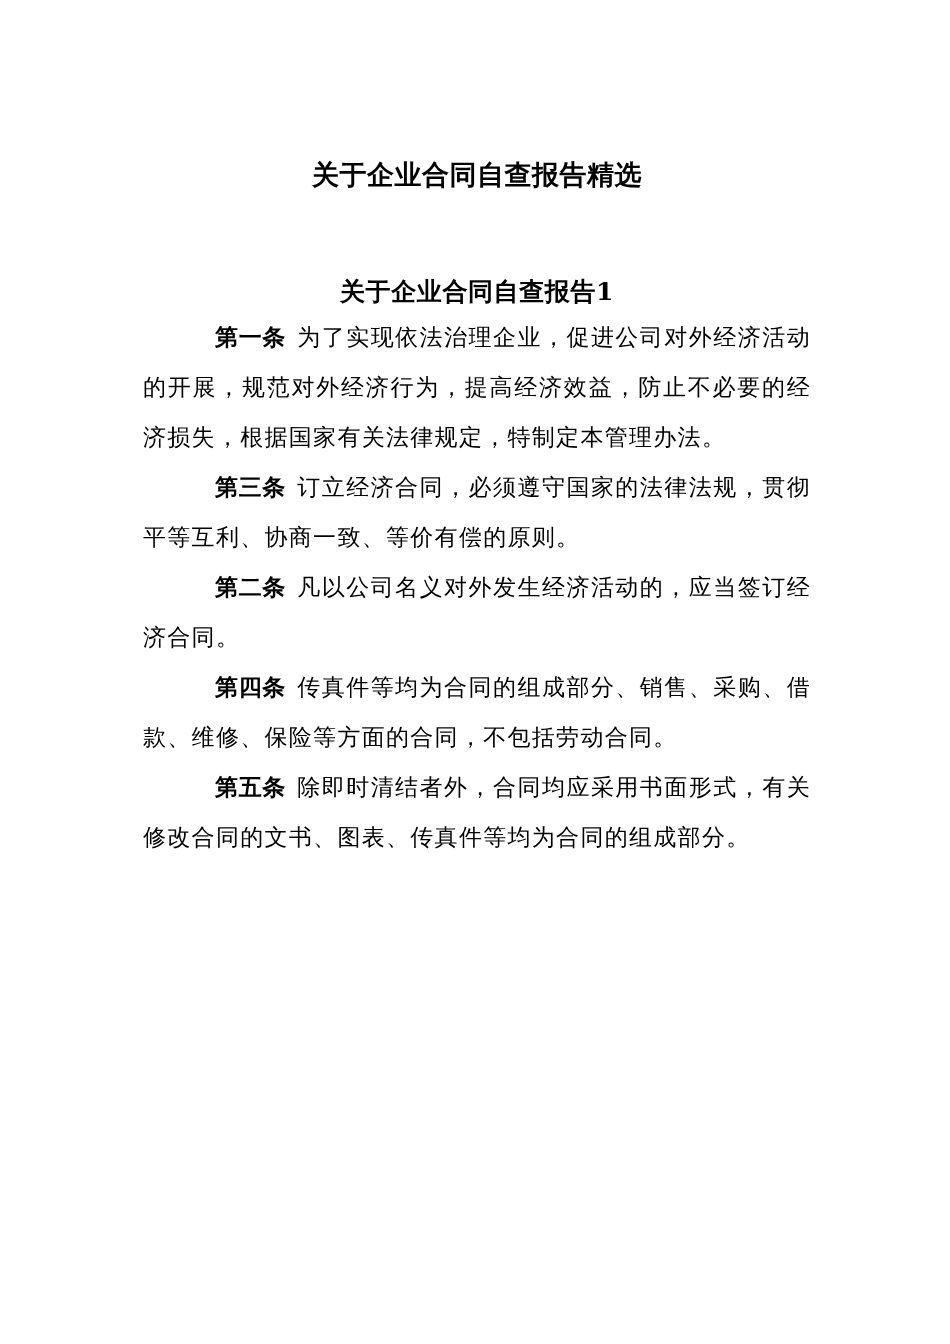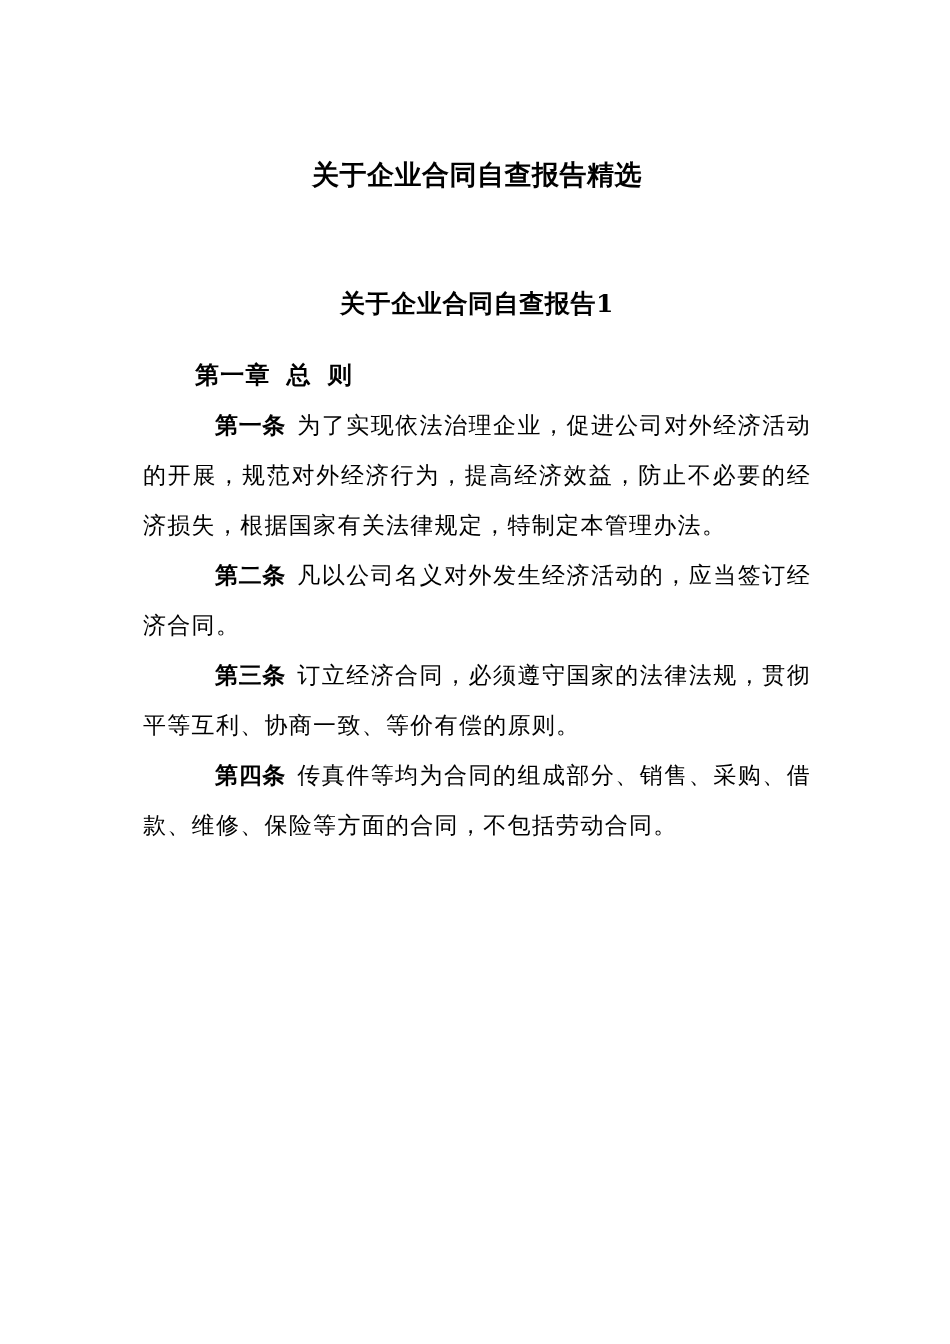--- a/index.html
+++ b/index.html
@@ -60,21 +60,21 @@
   }
 
   
   .section-title {
     text-align: center;
     font-family: "DejaVu Serif", "Liberation Serif", serif;
     font-weight: bold;
     font-size: 25px;
     line-height: 32px;
     letter-spacing: 0.6px;
-    margin: 16px;
+    margin: 4px;
     padding-top: 80px;
     white-space: nowrap;
   }
 
   
   .chapter-heading {
     font-family: "DejaVu Serif", "Liberation Serif", serif;
     font-weight: bold;
     font-size: 24px;
     line-height: 50px;
@@ -119,36 +119,36 @@
 <body>
 
 <div class="page">
   <div class="content">
 
     <h1 class="doc-title">关于企业合同自查报告精选</h1>
 
 
     <h2 class="section-title">关于企业合同自查报告1</h2>
 
-    <h3 class="chapter-heading">
-      <span>第一章</span><span class="wide-space"></span><span>总</span><span class="wide-space"></span><span>则</span>
-    </h3>
 
     <p class="body-para">
       <span class="article-label">第一条</span><span class="article-gap"></span><span>为了实现依法治理企业，促进公司对外经济活动的开展，规范对外经济行为，提高经济效益，防止不必要的经济损失，根据国家有关法律规定，特制定本管理办法。</span>
+    </p>
+
+    <p class="body-para">
+      <span class="article-label">第三条</span><span class="article-gap"></span><span>订立经济合同，必须遵守国家的法律法规，贯彻平等互利、协商一致、等价有偿的原则。</span>
     </p>
 
     <p class="body-para">
       <span class="article-label">第二条</span><span class="article-gap"></span><span>凡以公司名义对外发生经济活动的，应当签订经济合同。</span>
     </p>
 
     <p class="body-para">
-      <span class="article-label">第三条</span><span class="article-gap"></span><span>订立经济合同，必须遵守国家的法律法规，贯彻平等互利、协商一致、等价有偿的原则。</span>
+      <span class="article-label">第四条</span><span class="article-gap"></span><span>传真件等均为合同的组成部分、销售、采购、借款、维修、保险等方面的合同，不包括劳动合同。</span>
     </p>
 
     <p class="body-para">
-      <span class="article-label">第四条</span><span class="article-gap"></span><span>传真件等均为合同的组成部分、销售、采购、借款、维修、保险等方面的合同，不包括劳动合同。</span>
+      <span class="article-label">第五条</span><span class="article-gap"></span><span>除即时清结者外，合同均应采用书面形式，有关修改合同的文书、图表、传真件等均为合同的组成部分。</span>
     </p>
-
 
 
   </div>
 </div>
 
 </body></html>

